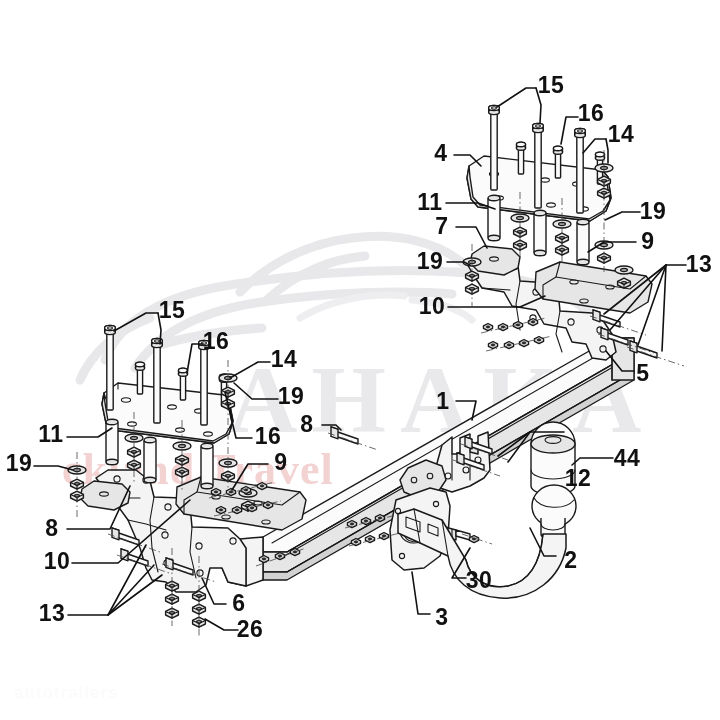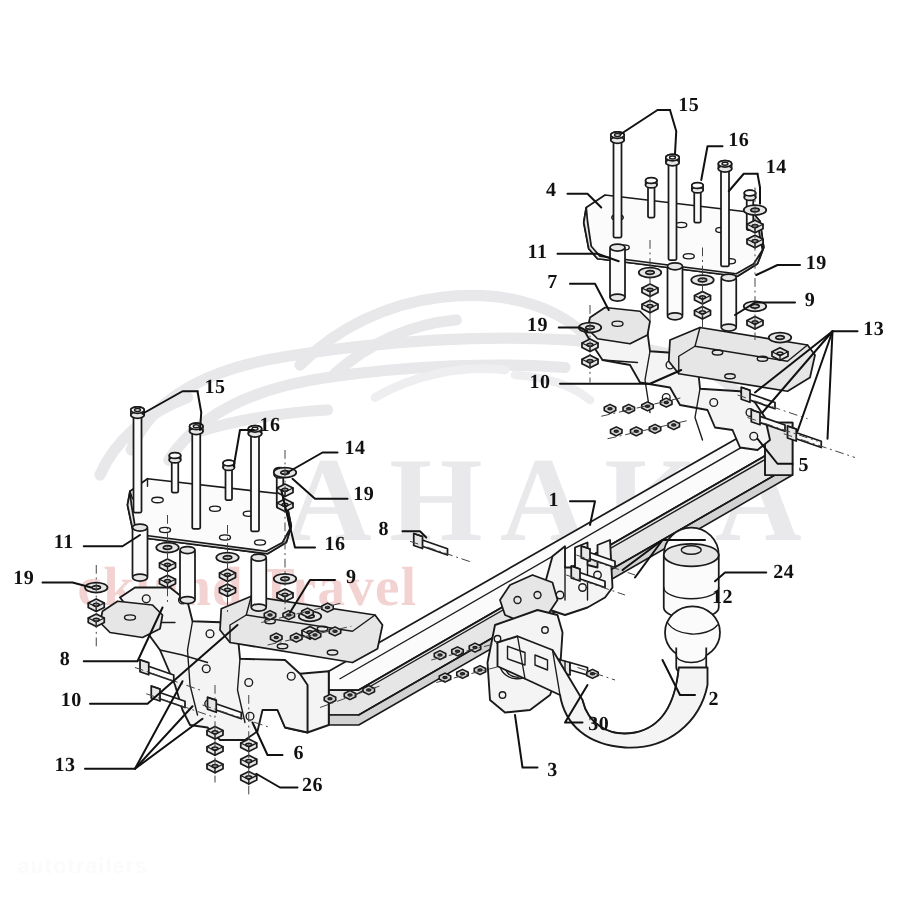--- a/index.html
+++ b/index.html
@@ -19,23 +19,23 @@
     position: absolute;
     left: 0; top: 0;
     width: 720px; height: 720px;
   }
   #wm-layer { z-index: 1; }
   #art-layer { z-index: 2; }
   #label-layer { z-index: 3; }
 
   .callout-num {
     position: absolute;
-    font-family: Liberation Serif, serif;
+    font-family: Liberation Sans, sans-serif;
     font-weight: bold;
-    font-size: 16px;
+    font-size: 23px;
     color: #111111;
     line-height: 1;
     white-space: nowrap;
     transform: translate(-50%, -50%);
     letter-spacing: 0.5px;
   }
 
   .wm-big {
     position: absolute;
     font-family: "Liberation Serif", serif;
@@ -578,16 +578,16 @@
     <div class="callout-num" style="left:591px; top:113px;">16</div>
     <div class="callout-num" style="left:216px; top:341px;">16</div>
     <div class="callout-num" style="left:268px; top:436px;">16</div>
     <div class="callout-num" style="left:307px; top:424px;">8</div>
     <div class="callout-num" style="left:653px; top:211px;">19</div>
     <div class="callout-num" style="left:430px; top:261px;">19</div>
     <div class="callout-num" style="left:291px; top:396px;">19</div>
     <div class="callout-num" style="left:19px;  top:463px;">19</div>
     <div class="callout-num" style="left:250px; top:629px;text-align:center;">26</div>
     <div class="callout-num" style="left:479px; top:580px;">30</div>
-    <div class="callout-num" style="left:627px; top:458px;">24</div>
+    <div class="callout-num" style="left:627px; top:458px;">44</div>
 
   </div>
 </div>
 
 </body></html>

